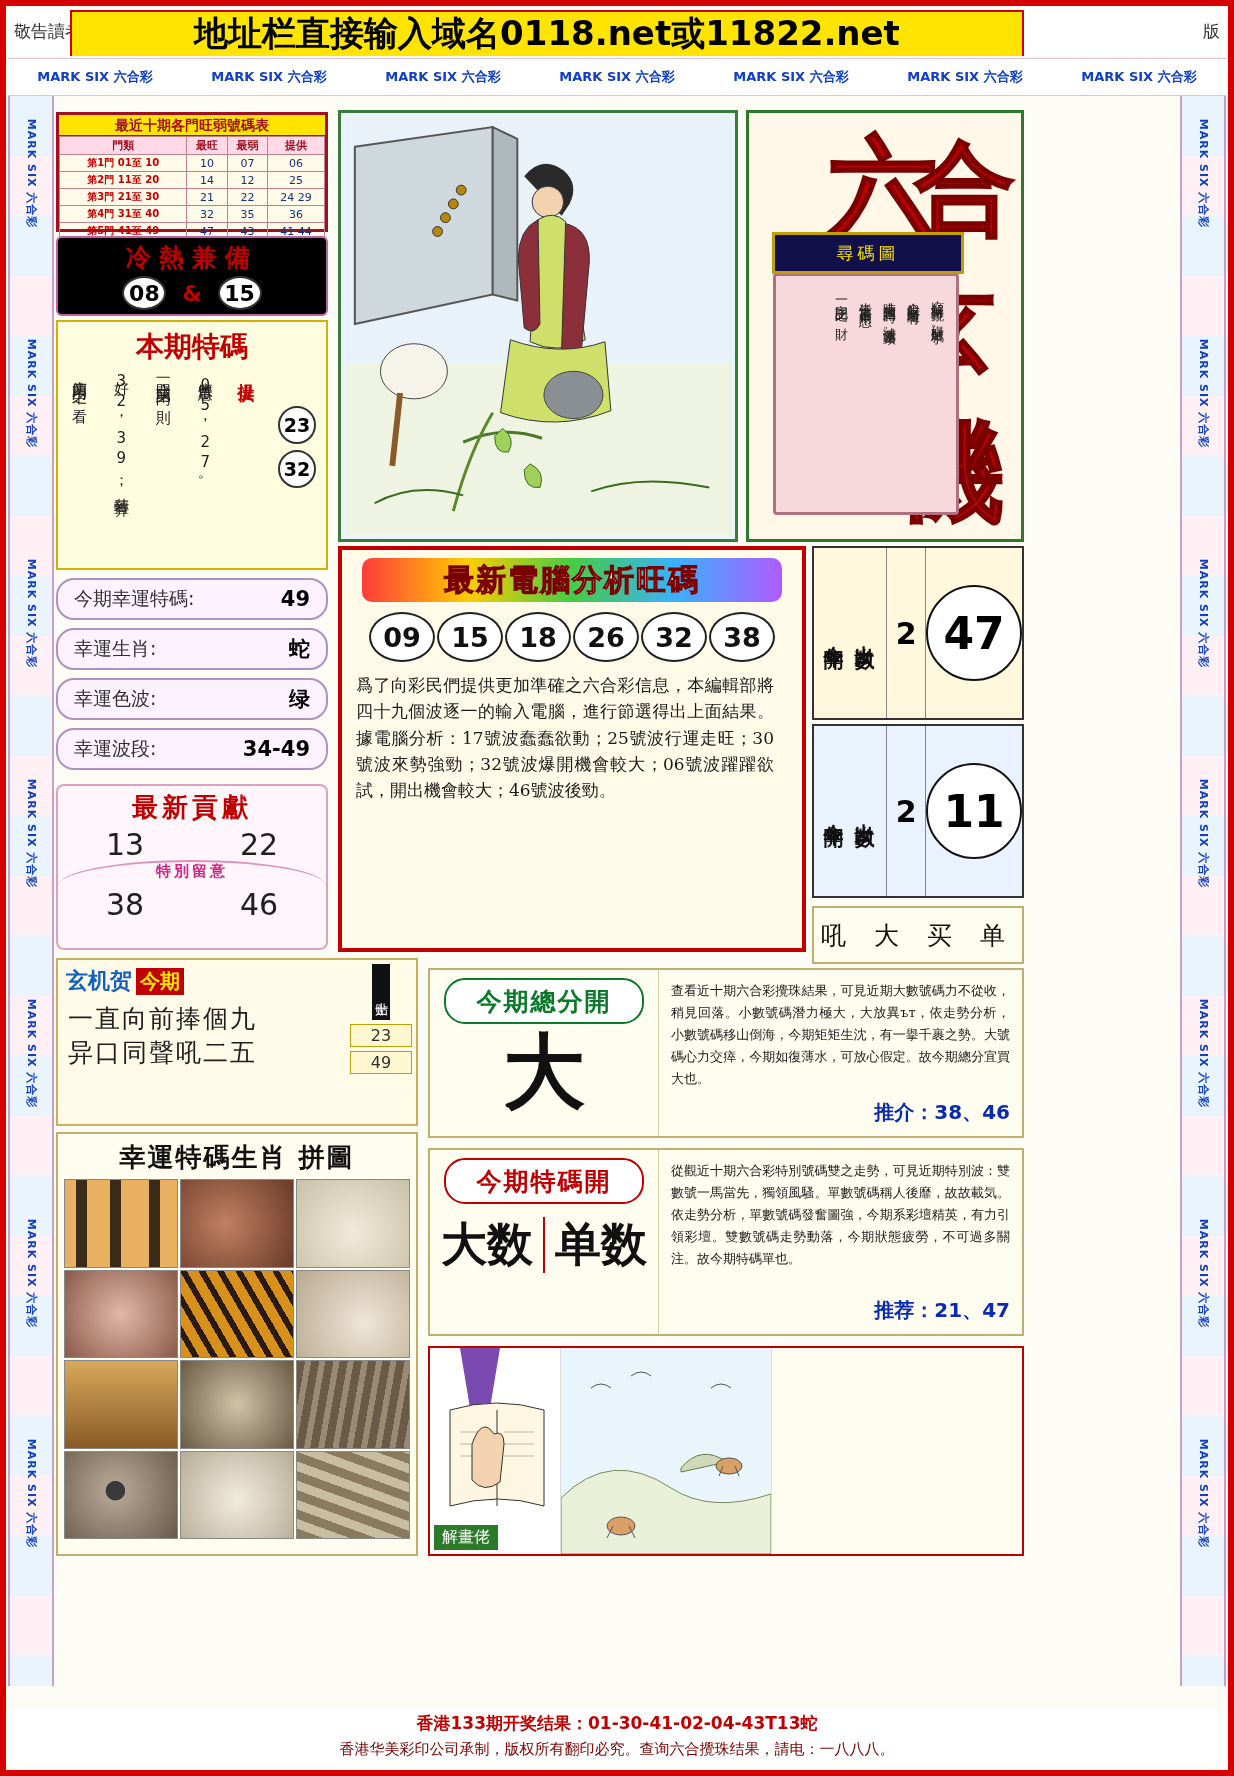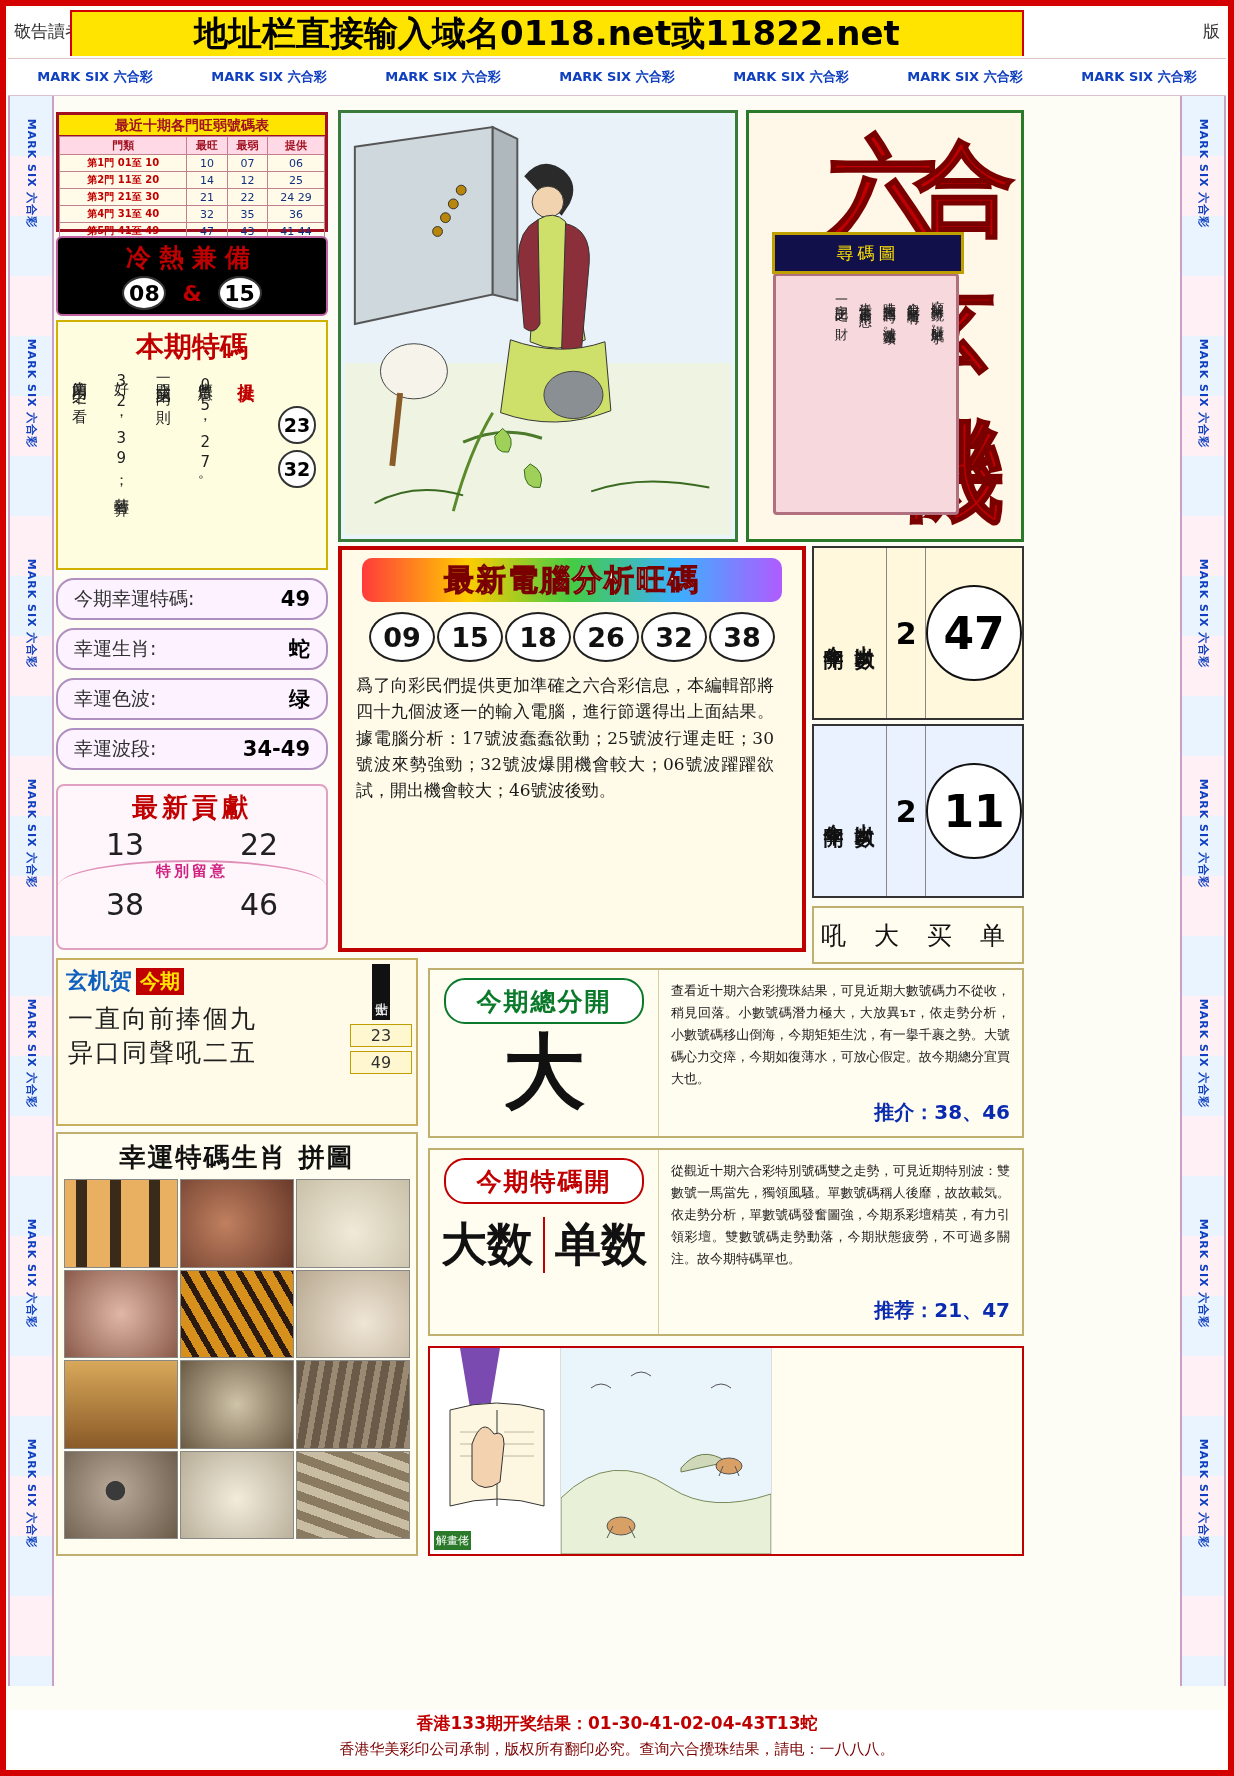--- a/index.html
+++ b/index.html
@@ -105,21 +105,21 @@
   .twochar{display:flex;gap:10px;align-items:center;margin-top:10px;}
   .twochar div{font-size:46px;font-weight:bold;color:#111;font-family:"DejaVu Serif",serif;}
   .pz-right{flex:1;padding:10px 12px;display:flex;flex-direction:column;justify-content:space-between;}
   .pz-right p{margin:0;font-size:13px;line-height:1.7;color:#1a1a1a;text-align:justify;font-family:"DejaVu Serif",serif;}
   .pz-rec{text-align:right;font-size:20px;color:#0a2ab0;font-weight:bold;margin-top:6px;}
 
   .bottompic{position:absolute;left:428px;top:1346px;width:596px;height:210px;border:2px solid #c00000;background:#fffdf0;box-sizing:border-box;display:flex;}
   .bp-left{width:130px;border-right:1px solid #ddd;position:relative;background:#fff;}
   .bp-mid{width:210px;border-right:1px solid #ddd;position:relative;background:#eef7ff;}
   .bp-right{flex:1;padding:8px 8px;font-size:12px;line-height:1.65;color:#1a1a1a;font-family:"DejaVu Serif",serif;text-align:justify;}
-  .bp-tag{position:absolute;left:4px;bottom:4px;background:#2a7a2a;color:#fff;font-size:11px;padding:2px 2px;}
+  .bp-tag{position:absolute;left:4px;bottom:4px;background:#2a7a2a;color:#fff;font-size:16px;padding:2px 8px;}
 
   .masthead{position:absolute;left:746px;top:110px;width:278px;height:432px;border:3px solid #2a7a2a;background:#fff7e8;box-sizing:border-box;overflow:hidden;}
   .mh-char{position:absolute;font-family:"DejaVu Serif",serif;font-weight:bold;color:#c00000;-webkit-text-stroke:2px #7a0000;}
   .mh-plaque{position:absolute;left:24px;top:160px;width:180px;height:236px;background:#f7d8dd;border:3px solid #b07080;border-radius:4px;}
   .mh-plaque .cap{position:absolute;left:-4px;top:-44px;width:186px;height:36px;background:#12104a;border:3px solid #c0a000;display:flex;align-items:center;justify-content:center;color:#ffe400;font-size:17px;font-weight:normal;letter-spacing:4px;}
   .mh-vtext{position:absolute;top:16px;right:10px;height:190px;display:flex;flex-direction:row-reverse;gap:6px;}
   .mh-vtext span{writing-mode:vertical-rl;text-orientation:upright;font-size:13px;color:#202020;letter-spacing:2px;}
 
   .footer{position:absolute;left:8px;bottom:8px;width:1218px;height:58px;background:#fff;}
   .foot-line1{position:absolute;left:0;top:2px;width:100%;text-align:center;font-size:17px;color:#c00000;font-weight:bold;}

